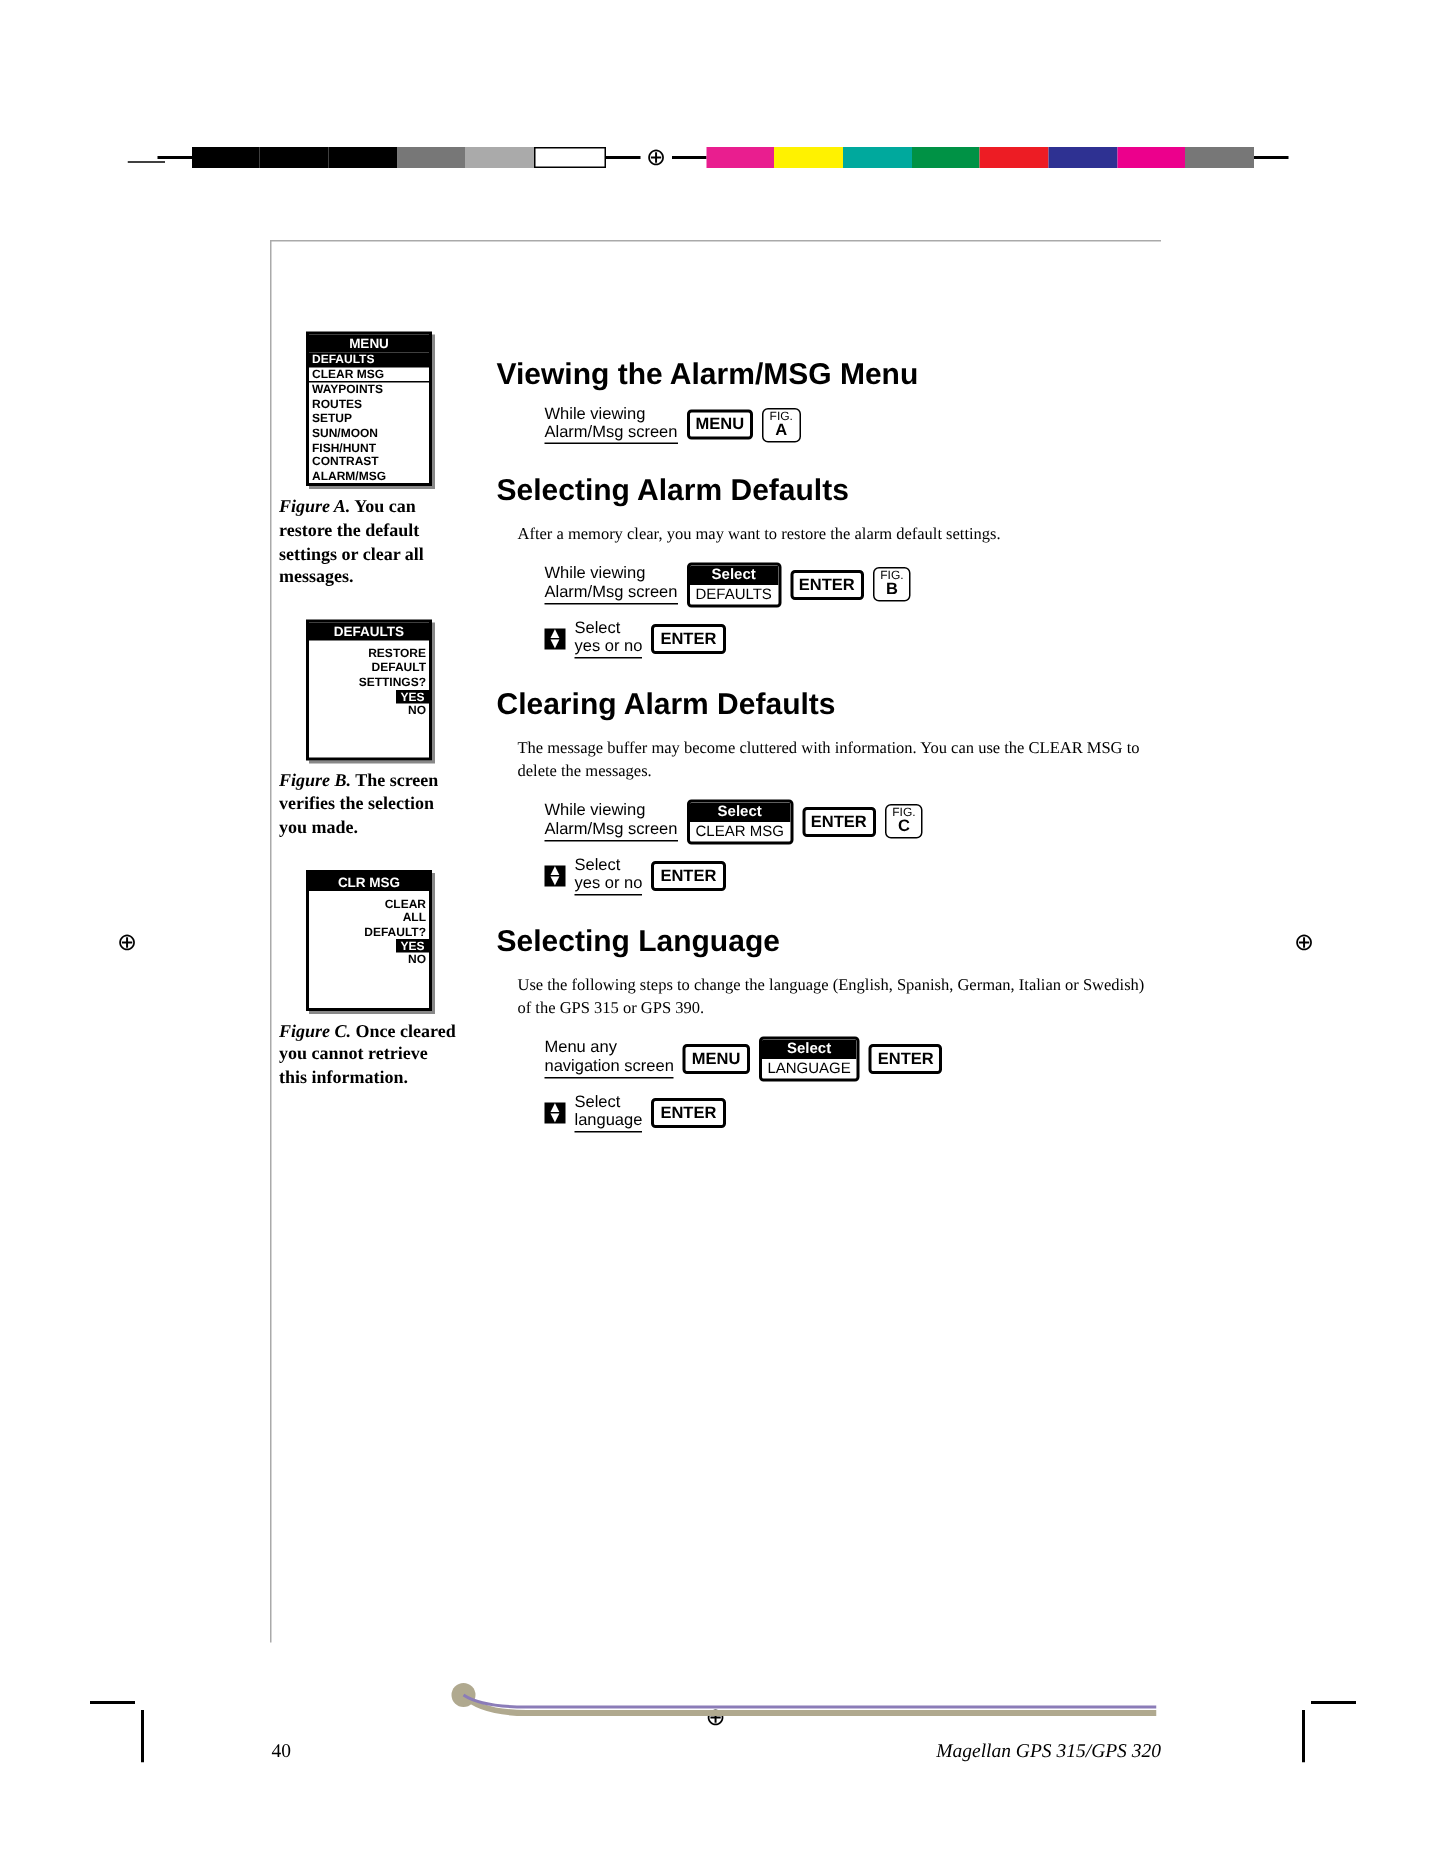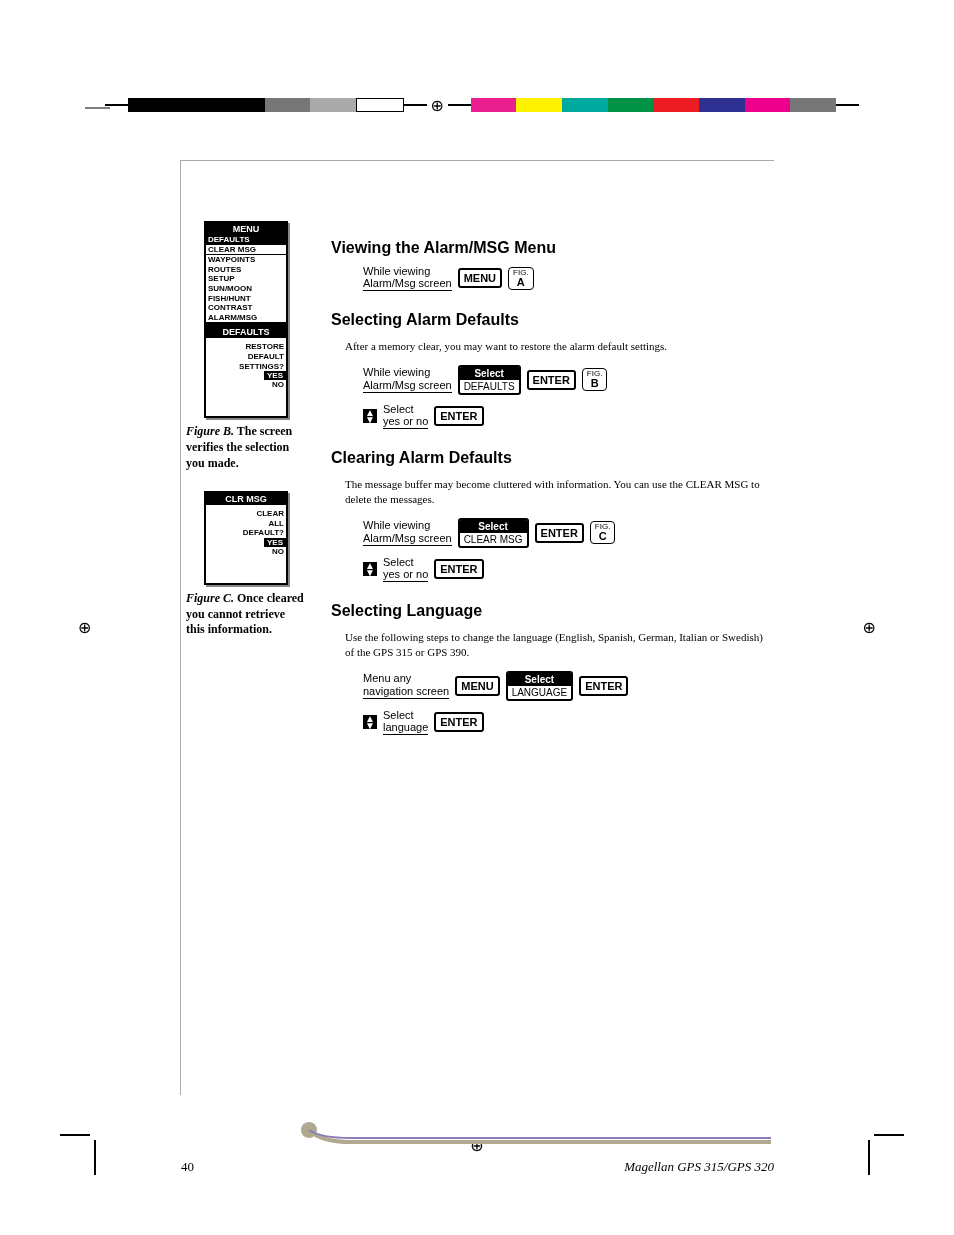--- a/index.html
+++ b/index.html
@@ -82,21 +82,21 @@
     text-align: left;
   }
   .cap .fig {
     font-style: italic;
     font-weight: bold;
   }
   .main {
     margin-left: 150px;
   }
   h2 {
-    font-size: 16px;
+    font-size: 20px;
     font-weight: bold;
     color: #000;
     margin: 18px 0 8px 0;
   }
   .body-text {
     font-family: Georgia, serif;
     font-size: 11px;
     line-height: 1.4;
     margin: 10px 0;
     margin-left: 14px;
@@ -260,20 +260,21 @@
       <div class="lcd-row inv">DEFAULTS</div>
       <div class="lcd-row" style="border-bottom:1px solid #000">CLEAR MSG</div>
       <div class="lcd-row">WAYPOINTS</div>
       <div class="lcd-row">ROUTES</div>
       <div class="lcd-row">SETUP</div>
       <div class="lcd-row">SUN/MOON</div>
       <div class="lcd-row">FISH/HUNT</div>
       <div class="lcd-row">CONTRAST</div>
       <div class="lcd-row">ALARM/MSG</div>
     </div>
+    <div class="cap"><span class="fig">Figure A.</span><span style="font-weight:bold"> You can restore the default settings or clear all messages.</span></div>
 
     <div class="lcd" style="height:90px">
       <div class="lcd-title">DEFAULTS</div>
       <div class="lcd-center lcd-row" style="margin-top:4px">RESTORE</div>
       <div class="lcd-center lcd-row">DEFAULT</div>
       <div class="lcd-center lcd-row">SETTINGS?</div>
       <div class="lcd-center"><span style="background:#000;color:#fff;padding:0 3px">YES</span></div>
       <div class="lcd-center lcd-row">NO</div>
     </div>
     <div class="cap"><span class="fig">Figure B.</span><span style="font-weight:bold">  The screen verifies the selection you made.</span></div>

